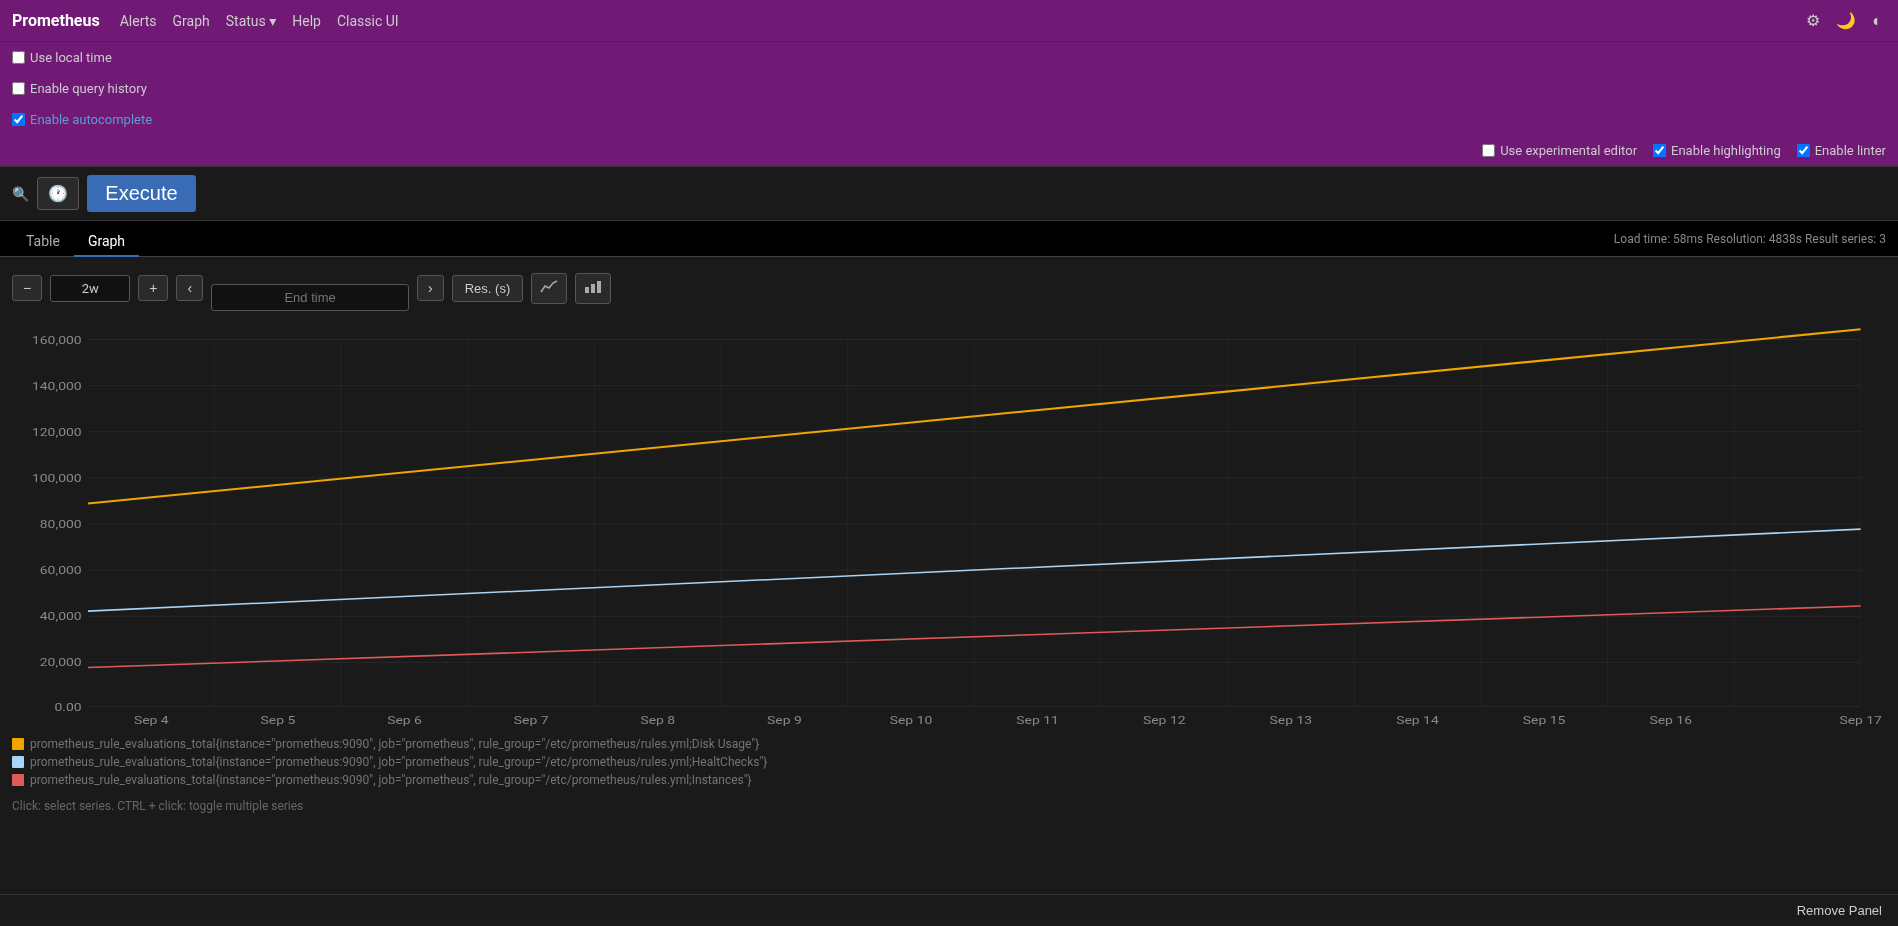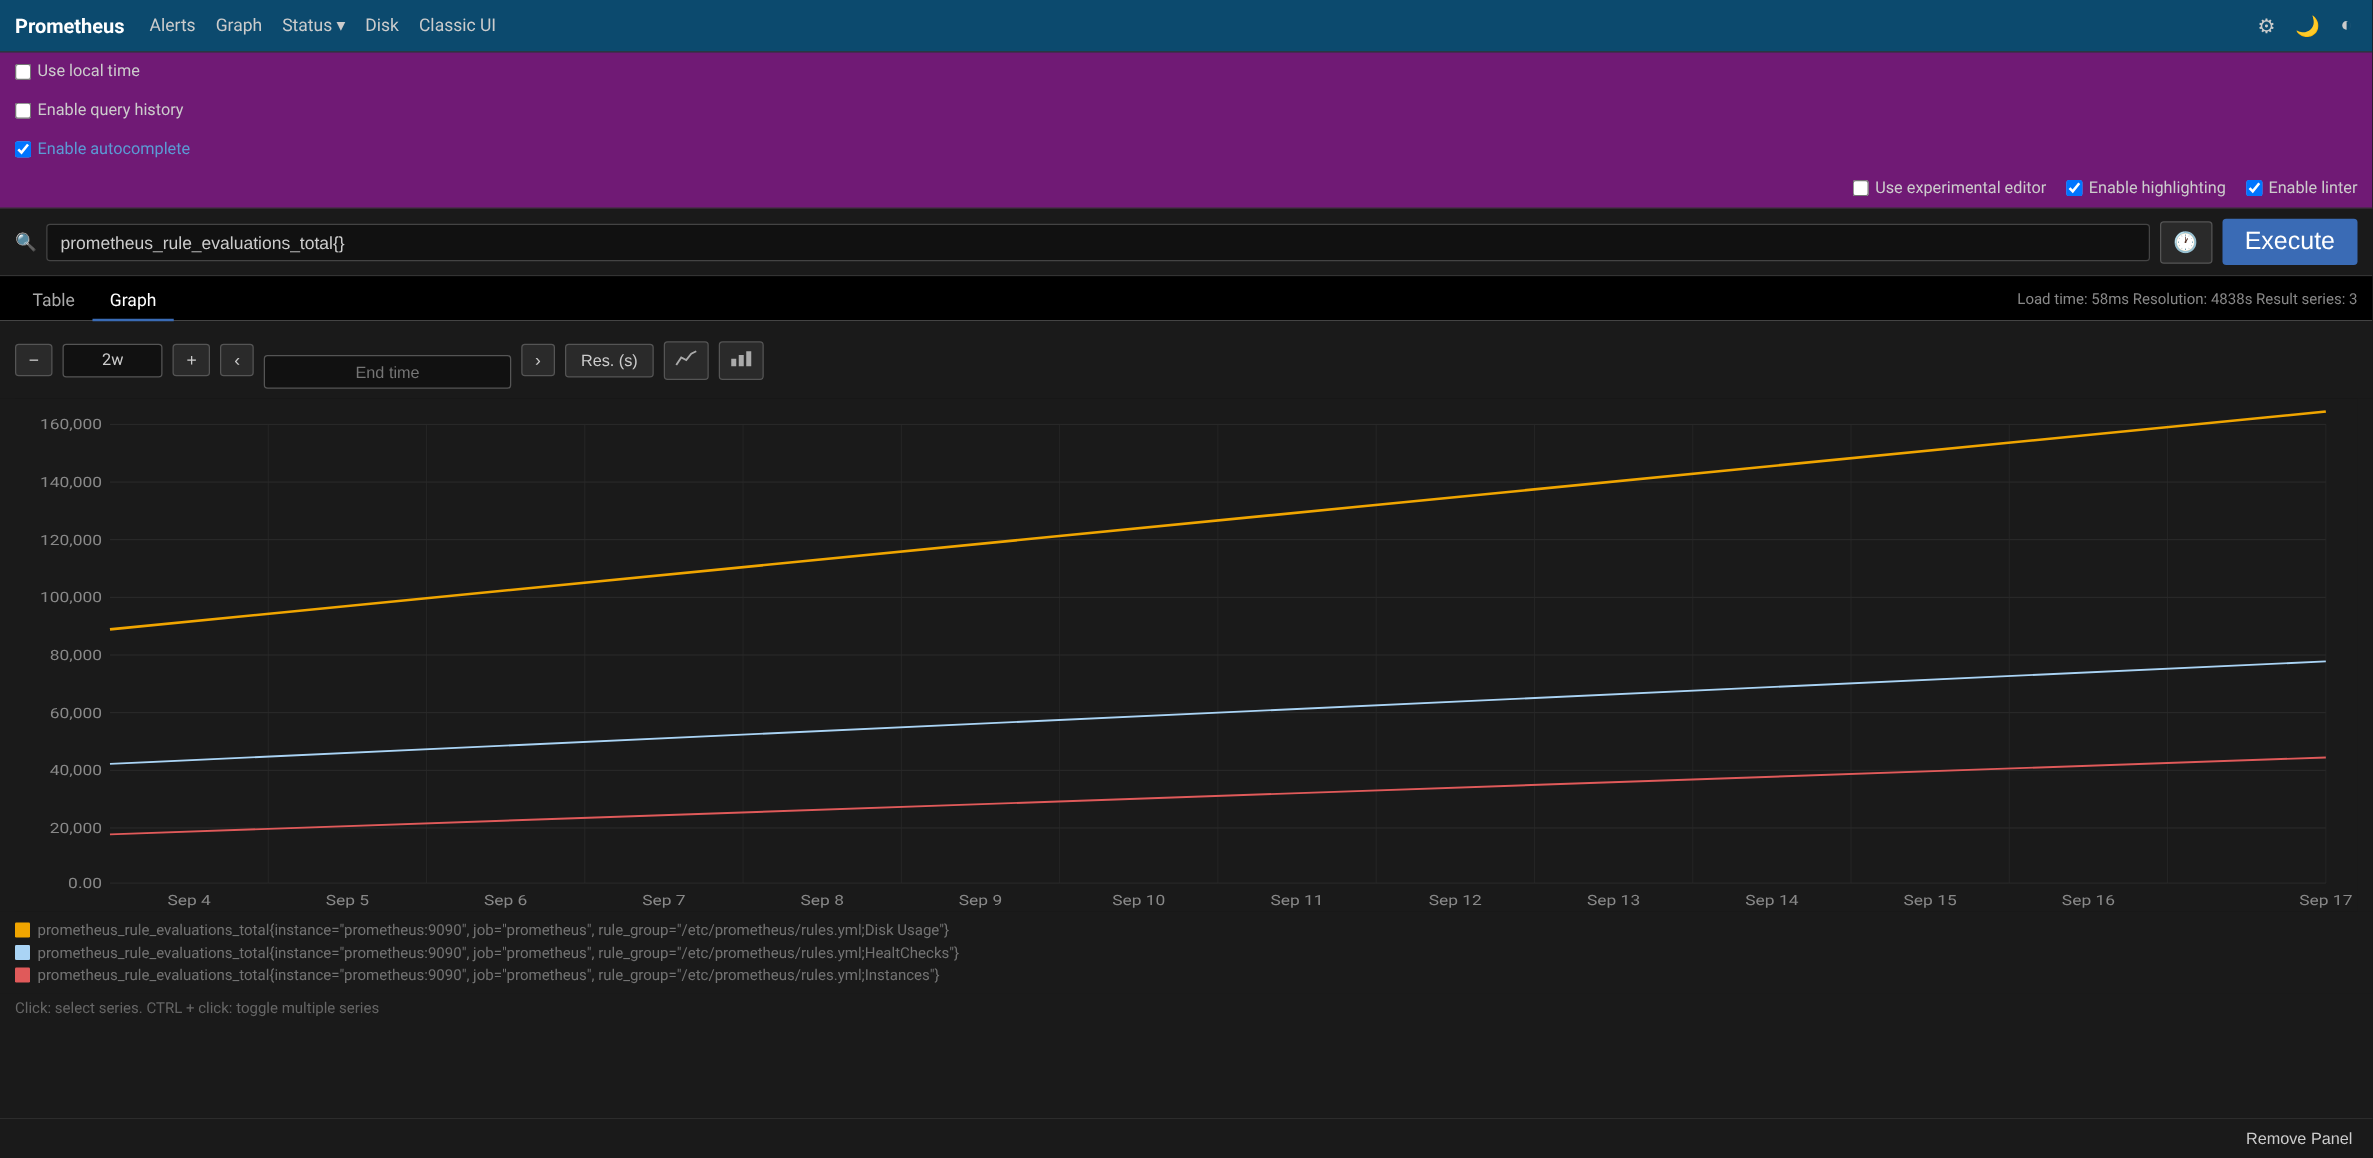--- a/index.html
+++ b/index.html
@@ -1,20 +1,20 @@
 <!DOCTYPE html>
 <html><head>
   <meta charset="utf-8">
   <style>
     * { box-sizing: border-box; margin: 0; padding: 0; }
     body { background: #1a1a1a; color: #ccc; font-family: -apple-system, BlinkMacSystemFont, "Segoe UI", Roboto, sans-serif; font-size: 13px; }
 
     
     .navbar {
-      background: #0c4a6e;
+      background: #701a75;
       display: flex;
       align-items: center;
       padding: 0 12px;
       height: 42px;
       border-bottom: 1px solid #333;
     }
     .navbar-brand {
       color: #fff;
       font-size: 16px;
       font-weight: bold;
@@ -255,21 +255,21 @@
 </head>
 <body>
 
 <nav class="navbar">
   <span class="navbar-brand">Prometheus</span>
   <a class="nav-link">Alerts</a>
   <a class="nav-link">Graph</a>
   <span class="nav-link">
     <span>Status</span> ▾
   </span>
-  <a class="nav-link">Disk</a>
+  <a class="nav-link">Help</a>
   <a class="nav-link">Classic UI</a>
   <div class="navbar-right">
     <button class="icon-btn">⚙</button>
     <button class="icon-btn">🌙</button>
     <button class="icon-btn">◐</button>
   </div>
 </nav>
 
 <div class="options-bar">
   <label class="checkbox-label">
@@ -295,21 +295,20 @@
     </label>
     <label class="checkbox-label">
       <input type="checkbox" checked="" style="">
       <span>Enable linter</span>
     </label>
   </div>
 </div>
 
 <div class="search-bar">
   <span class="search-icon-wrap">🔍</span>
-  <input class="search-input" type="text" value="prometheus_rule_evaluations_total{}" style="">
   <button class="history-btn">🕐</button>
   <button class="execute-btn">Execute</button>
 </div>
 
 <div class="tab-bar">
   <div class="tab">Table</div>
   <div class="tab active">Graph</div>
   <div class="tab-meta">Load time: 58ms   Resolution: 4838s   Result series: 3</div>
 </div>
 

